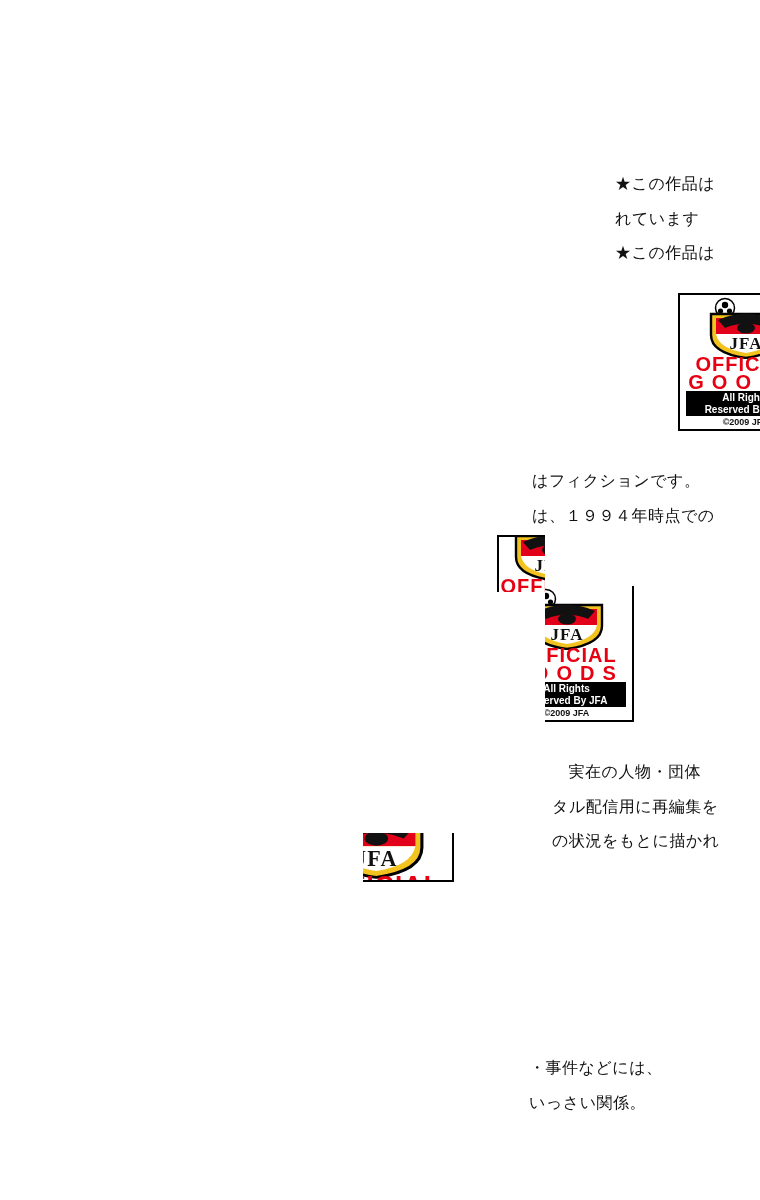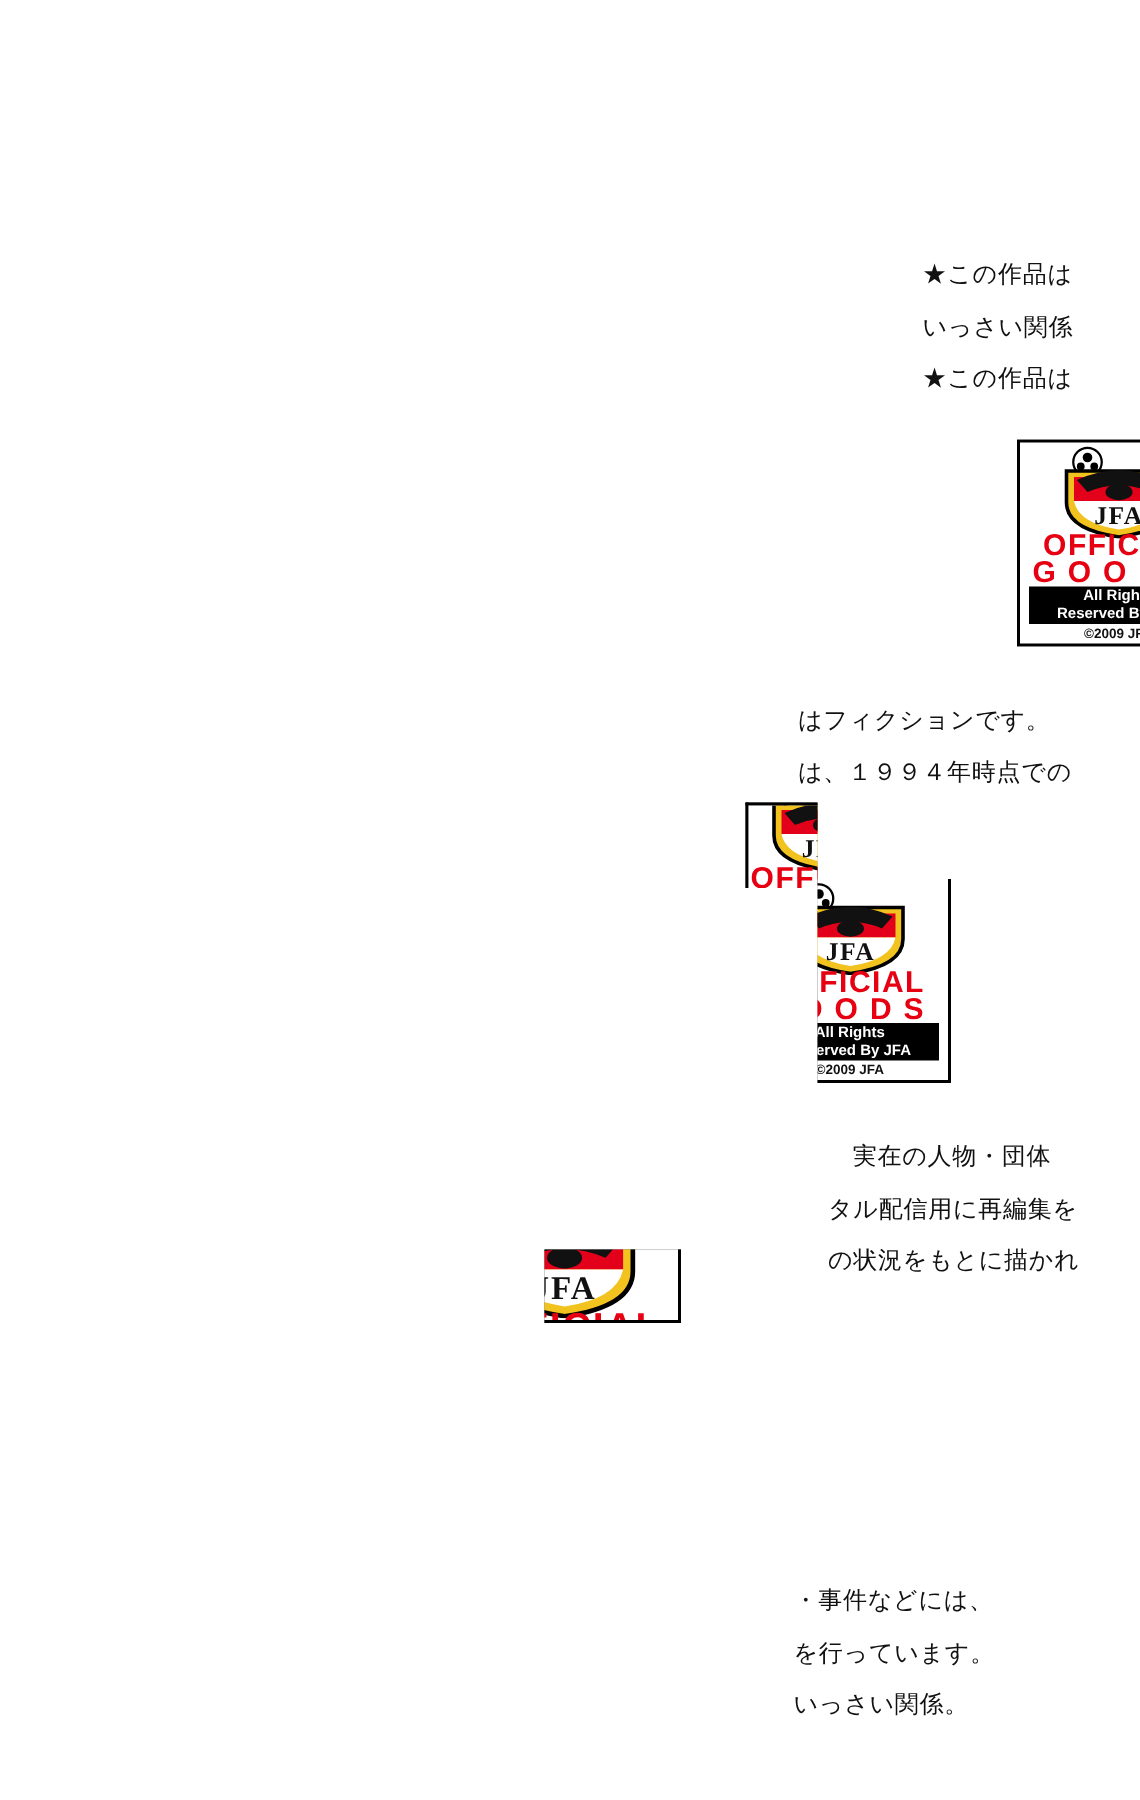--- a/index.html
+++ b/index.html
@@ -31,21 +31,21 @@
   #fragA { left: 615px; top: 167px; width: 145px; height: 106px; }
   #fragC { left: 532px; top: 464px; width: 228px; height: 106px; }
   #fragC p.half-cut { margin-left: -13px; }
   #fragF { left: 532px; top: 755px; width: 228px; height: 108px; margin-left: 20px; }
   #fragH { left: 529px; top: 1051px; width: 203px; height: 110px; }
 
   
   .logo-window {
     position: absolute;
     overflow: hidden;
-    background: #404040;
+    background: #fde047;
   }
   .jfa-logo {
     position: absolute;
     width: 131px;
     height: 134px;
     border: 2px solid #000;
     background: #fff;
   }
   .jfa-crest {
     position: absolute;
@@ -128,38 +128,37 @@
     left: -75px; top: -40px;
     transform: scale(1.3);
     transform-origin: top left;
   }
 </style>
 </head>
 <body>
 
 <div id="fragA" class="text-frag">
   <p>★この作品は</p>
-  <p>いっさい関係</p>
+  <p>れています</p>
   <p>★この作品は</p>
 </div>
 
 <div id="fragC" class="text-frag">
   <p>はフィクションです。</p>
   <p>は、１９９４年時点での</p>
 </div>
 
 <div id="fragF" class="text-frag">
   <p>　実在の人物・団体</p>
   <p>タル配信用に再編集を</p>
   <p>の状況をもとに描かれ</p>
 </div>
 
 <div id="fragH" class="text-frag">
   <p>・事件などには、</p>
-  <p>を行っています。</p>
   <p>いっさい関係。</p>
 </div>
 
 <div id="winB" class="logo-window">
   <div class="jfa-logo">
     <svg class="jfa-crest" viewBox="0 0 90 62">
       <circle cx="24" cy="11" r="9.5" fill="#ffffff" stroke="#000000" stroke-width="1.5"></circle>
       <circle cx="24" cy="8" r="3.2" fill="#000000"></circle>
       <circle cx="19.5" cy="14" r="2.6" fill="#000000"></circle>
       <circle cx="28.5" cy="14" r="2.6" fill="#000000"></circle>

